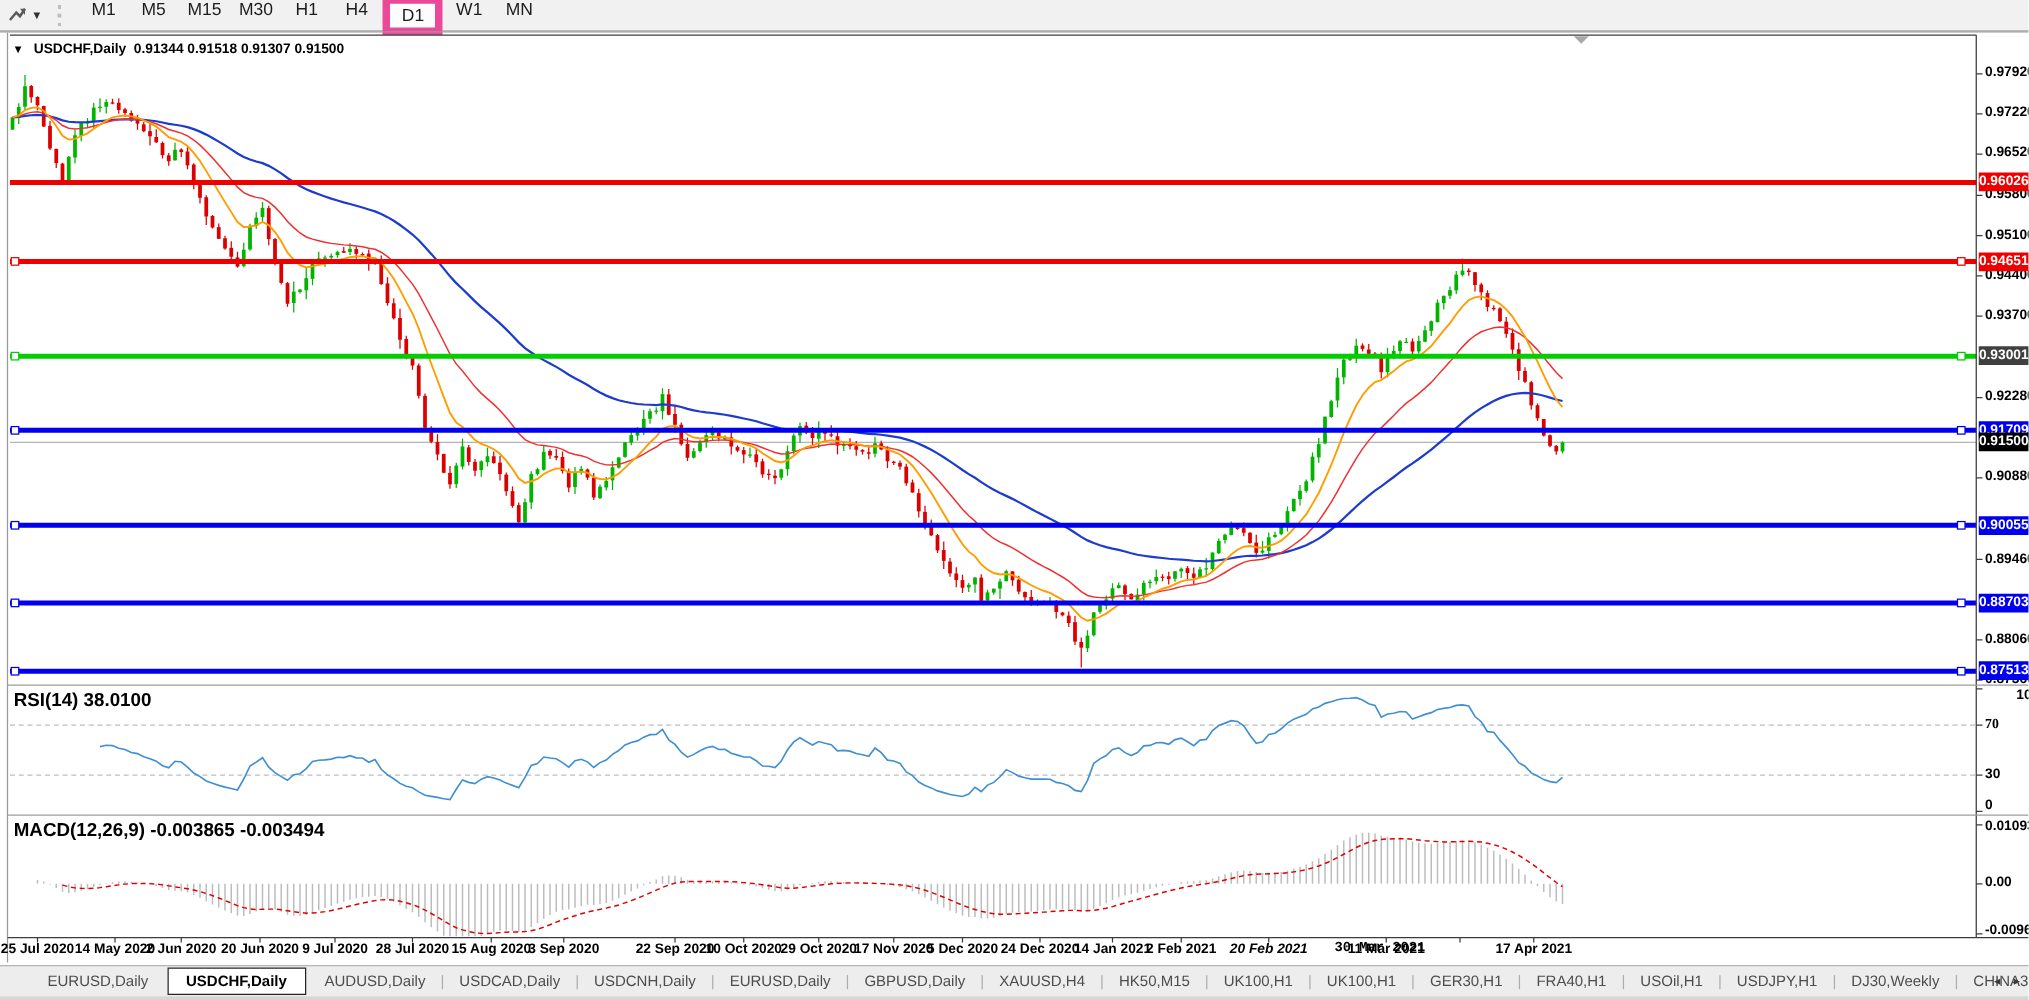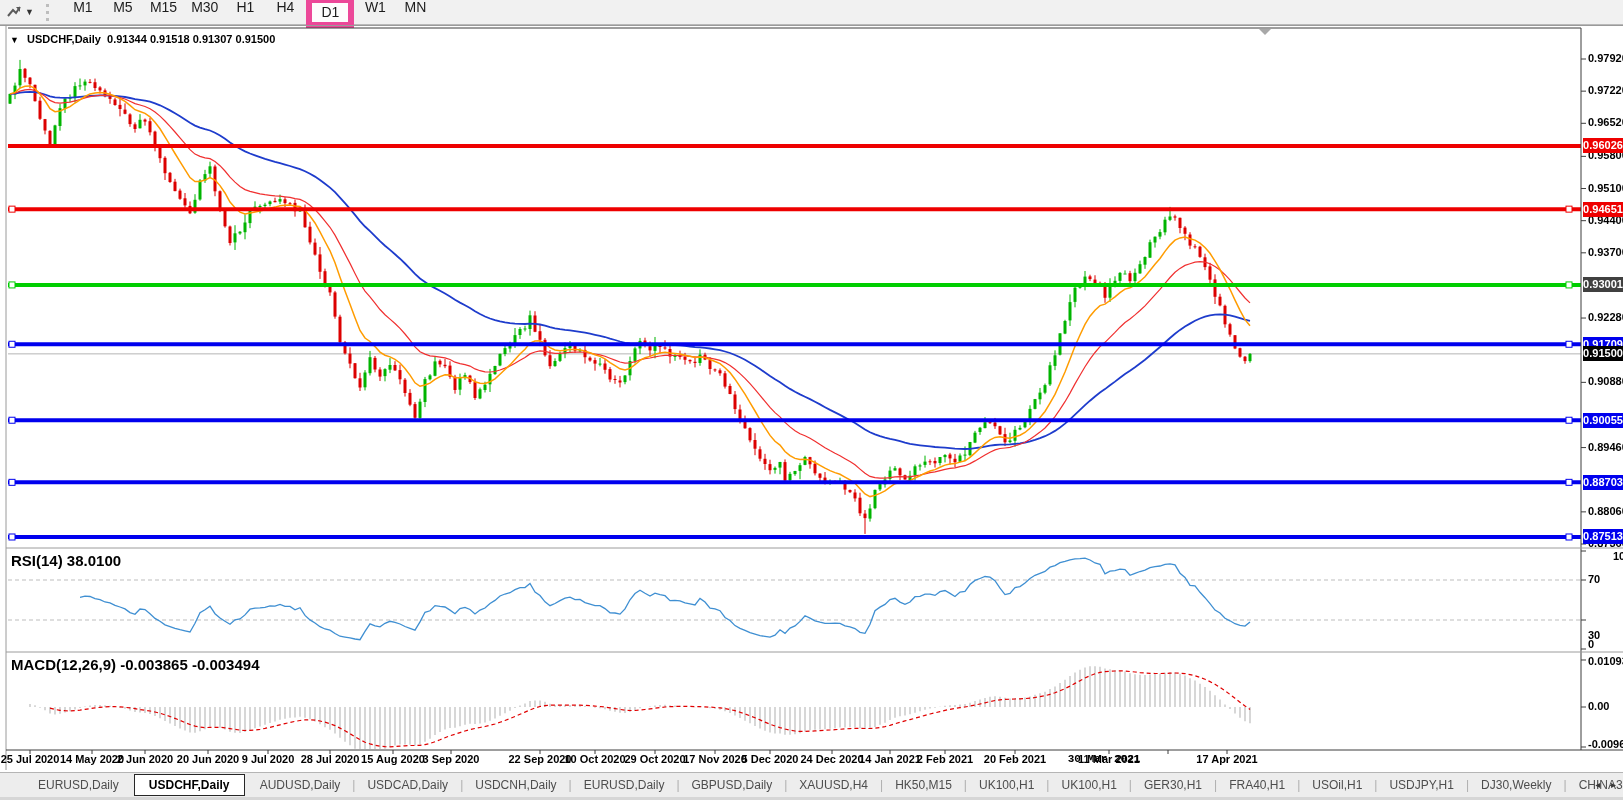--- a/index.html
+++ b/index.html
@@ -962,39 +962,39 @@
     <div class="price-label" style="top: 537.021px;">0.87360</div>
     <div class="badge" style="top: 138.491px; background: rgb(238, 0, 0);">0.96026</div>
     <div class="badge" style="top: 201.645px; background: rgb(238, 0, 0);">0.94651</div>
     <div class="badge" style="top: 277.43px; background: #404040;">0.93001</div>
     <div class="badge" style="top: 336.771px; background: rgb(0, 0, 238);">0.91709</div>
     <div class="badge" style="top: 412.739px; background: rgb(0, 0, 238);">0.90055</div>
     <div class="badge" style="top: 474.837px; background: rgb(0, 0, 238);">0.88703</div>
     <div class="badge" style="top: 529.494px; background: rgb(0, 0, 238);">0.87513</div>
     <div class="badge" style="top: 346.371px; background: rgb(0, 0, 0);">0.91500</div>
     <div class="price-label" style="top: 550px; margin-left: 25px;">100</div>
-    <div class="price-label" style="top: 573px;">70</div>
-    <div class="price-label" style="top: 613px; margin-top: 16px;">30</div>
+    <div class="price-label" style="top: 573px; font-family: Liberation Serif, serif;">70</div>
+    <div class="price-label" style="top: 613px;">30</div>
     <div class="price-label" style="top: 638px;">0</div>
     <div class="price-label" style="top: 655px;">0.010933</div>
     <div class="price-label" style="top: 700px;">0.00</div>
     <div class="price-label" style="top: 738px;">-0.009653</div>
     <div class="date-label" style="left: 30px;">25 Jul 2020</div>
     <div class="date-label" style="left: 92px;">14 May 2020</div>
     <div class="date-label" style="left: 145px;">2 Jun 2020</div>
     <div class="date-label" style="left: 208px;">20 Jun 2020</div>
     <div class="date-label" style="left: 268px;">9 Jul 2020</div>
     <div class="date-label" style="left: 330px;">28 Jul 2020</div>
     <div class="date-label" style="left: 393px;">15 Aug 2020</div>
     <div class="date-label" style="left: 451px;">3 Sep 2020</div>
     <div class="date-label" style="left: 540px;">22 Sep 2020</div>
     <div class="date-label" style="left: 595px;">10 Oct 2020</div>
     <div class="date-label" style="left: 655px;">29 Oct 2020</div>
     <div class="date-label" style="left: 715px;">17 Nov 2020</div>
     <div class="date-label" style="left: 770px;">5 Dec 2020</div>
     <div class="date-label" style="left: 832px;">24 Dec 2020</div>
     <div class="date-label" style="left: 890px;">14 Jan 2021</div>
     <div class="date-label" style="left: 945px;">2 Feb 2021</div>
-    <div class="date-label" style="left: 1015px;">20 Feb 2021</div>
+    <div class="date-label" style="left: 1015px; font-style: italic;">20 Feb 2021</div>
     <div class="date-label" style="left: 1109px;">11 Mar 2021</div>
     <div class="date-label" style="left: 1104px; font-family: Liberation Mono, monospace;">30 Mar 2021</div>
     <div class="date-label" style="left: 1227px;">17 Apr 2021</div>
   </div>
 
 </body></html>

